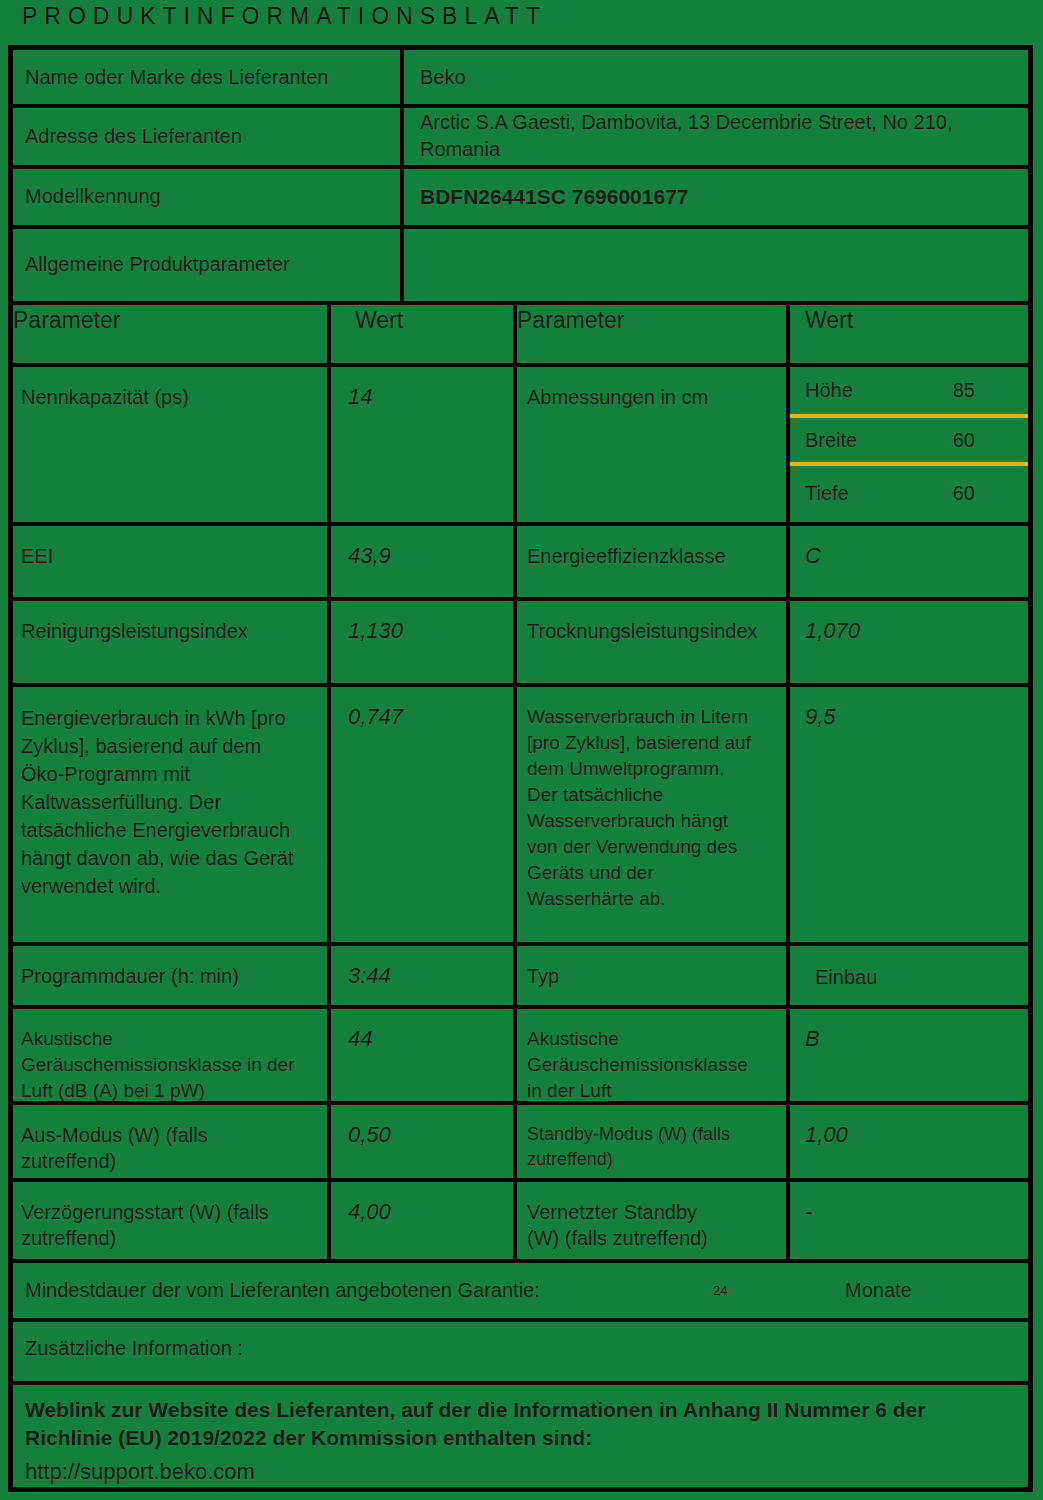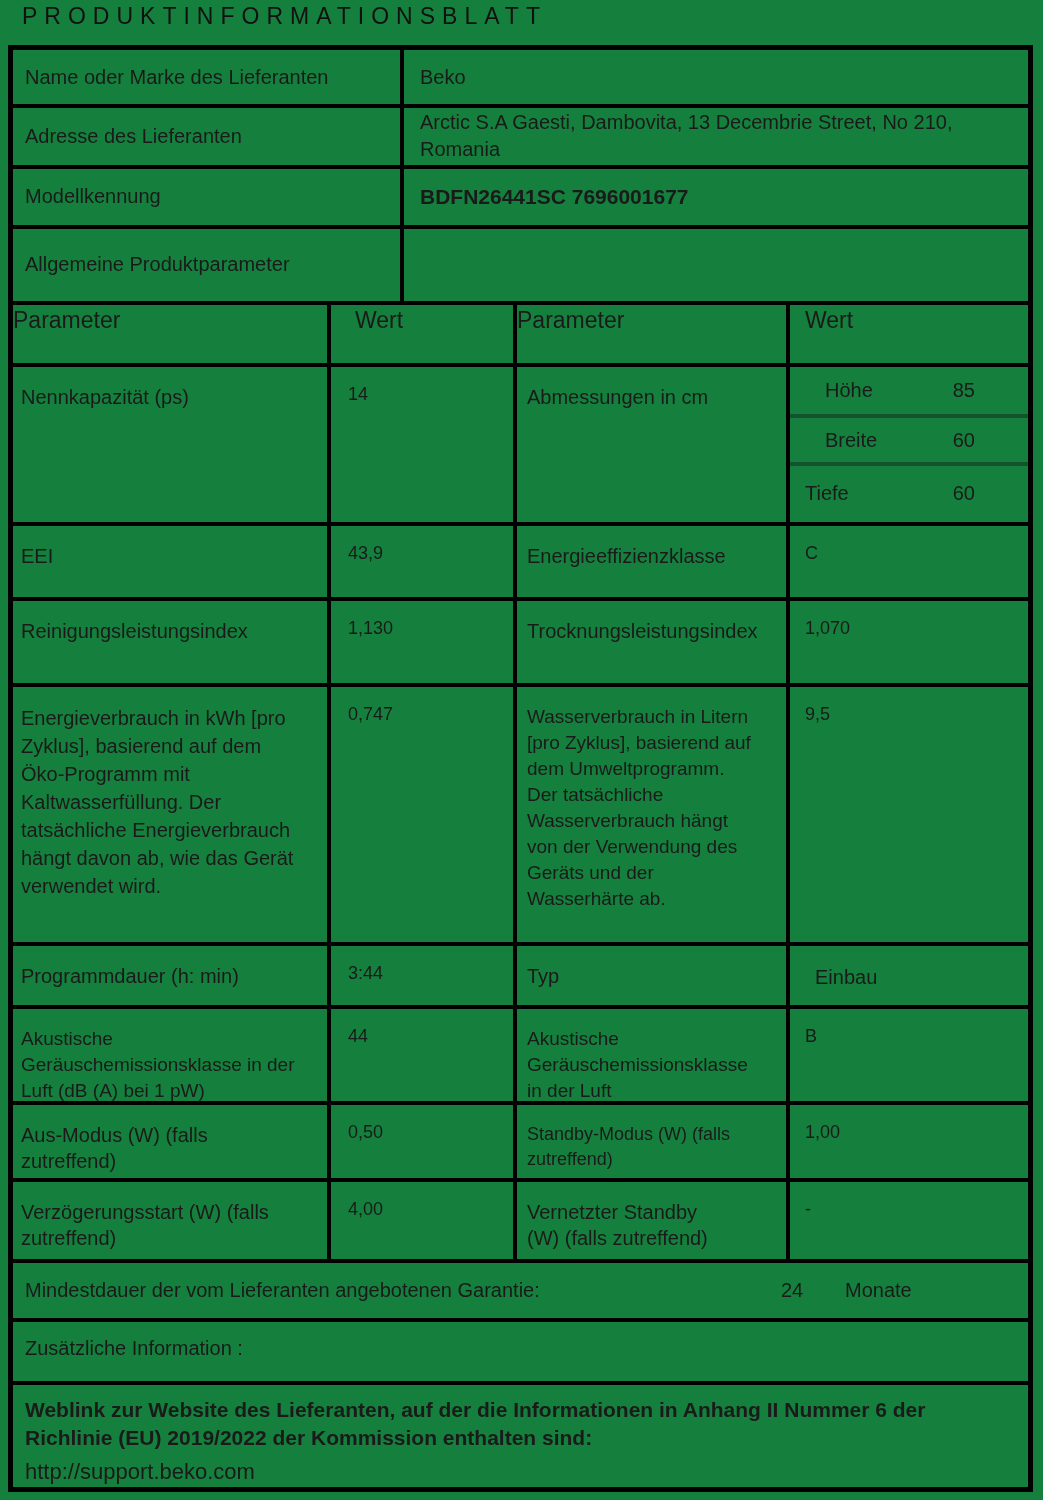--- a/index.html
+++ b/index.html
@@ -40,43 +40,43 @@
   .c-b.pre{white-space:pre-line;line-height:27px;}
   .c-b.model{font-weight:bold;font-size:21px;}
 
   
   .p1{width:318px;}
   .p2{width:186px;}
   .p3{width:273px;}
   .p4{flex:1;}
   .plabel{font-size:20px;padding:17px 8px 0 8px;line-height:26px;}
   .p3.plabel{padding-left:10px;}
-  .pvalue{font-size:18px;padding:17px 6px 0 17px;}
+  .pvalue{font-size:22px;padding:17px 6px 0 17px;font-style:italic;}
   .p4.pvalue{padding-left:15px;}
   .hdr{font-size:23px;padding-top:2px;}
   .hdr.w1{padding-left:24px;}
   .hdr.w2{padding-left:15px;}
   .pre{white-space:pre-line;}
   .fs19{font-size:19px;line-height:26px;}
   .fs18{font-size:18px;line-height:25px;}
   .lh28{line-height:28px;}
   .einbau{font-size:20px;padding-left:25px;padding-top:20px;}
   .dash{padding-left:80px;}
 
   
   .dims{display:flex;flex-direction:column;padding:0;}
   .dim-row{display:flex;align-items:center;box-sizing:border-box;position:relative;font-size:20px;}
-  .dim-row.sep{border-bottom:4px solid #14532d;padding-left:20px;}
+  .dim-row.sep{border-bottom:4px solid #eab308;}
   .dim-1{height:51px}.dim-2{height:48px}.dim-3{flex:1}
   .dim-label{margin-left:15px;}
   .dim-val{margin-left:auto;margin-right:53px;}
 
   
   .warr-label{display:flex;align-items:center;padding-left:12px;font-size:20px;}
-  .warr-val{position:absolute;left:768px;top:50%;transform:translateY(-50%);font-size:20px;}
+  .warr-val{position:absolute;left:700px;top:50%;transform:translateY(-50%);font-size:13px;}
   .warr-unit{position:absolute;left:832px;top:50%;transform:translateY(-50%);font-size:20px;}
 
   
   .add-label{padding:15px 0 0 12px;font-size:20px;}
 
   
   .web-wrap{display:block;padding:11px 14px 0 12px;width:100%;}
   .wl-text{font-size:21px;line-height:28px;white-space:pre-line;font-weight:bold;}
   .wl-url{font-size:22px;margin-top:7px;}
 </style>

